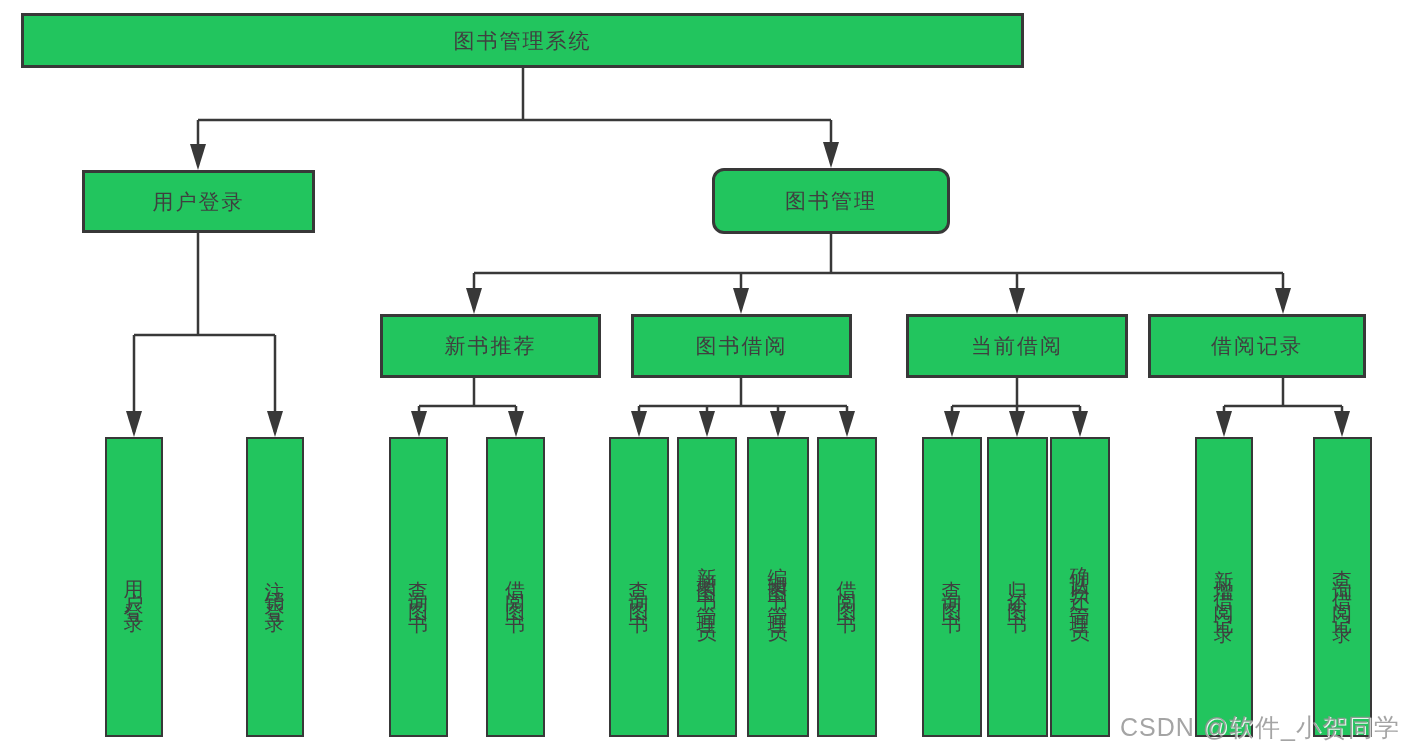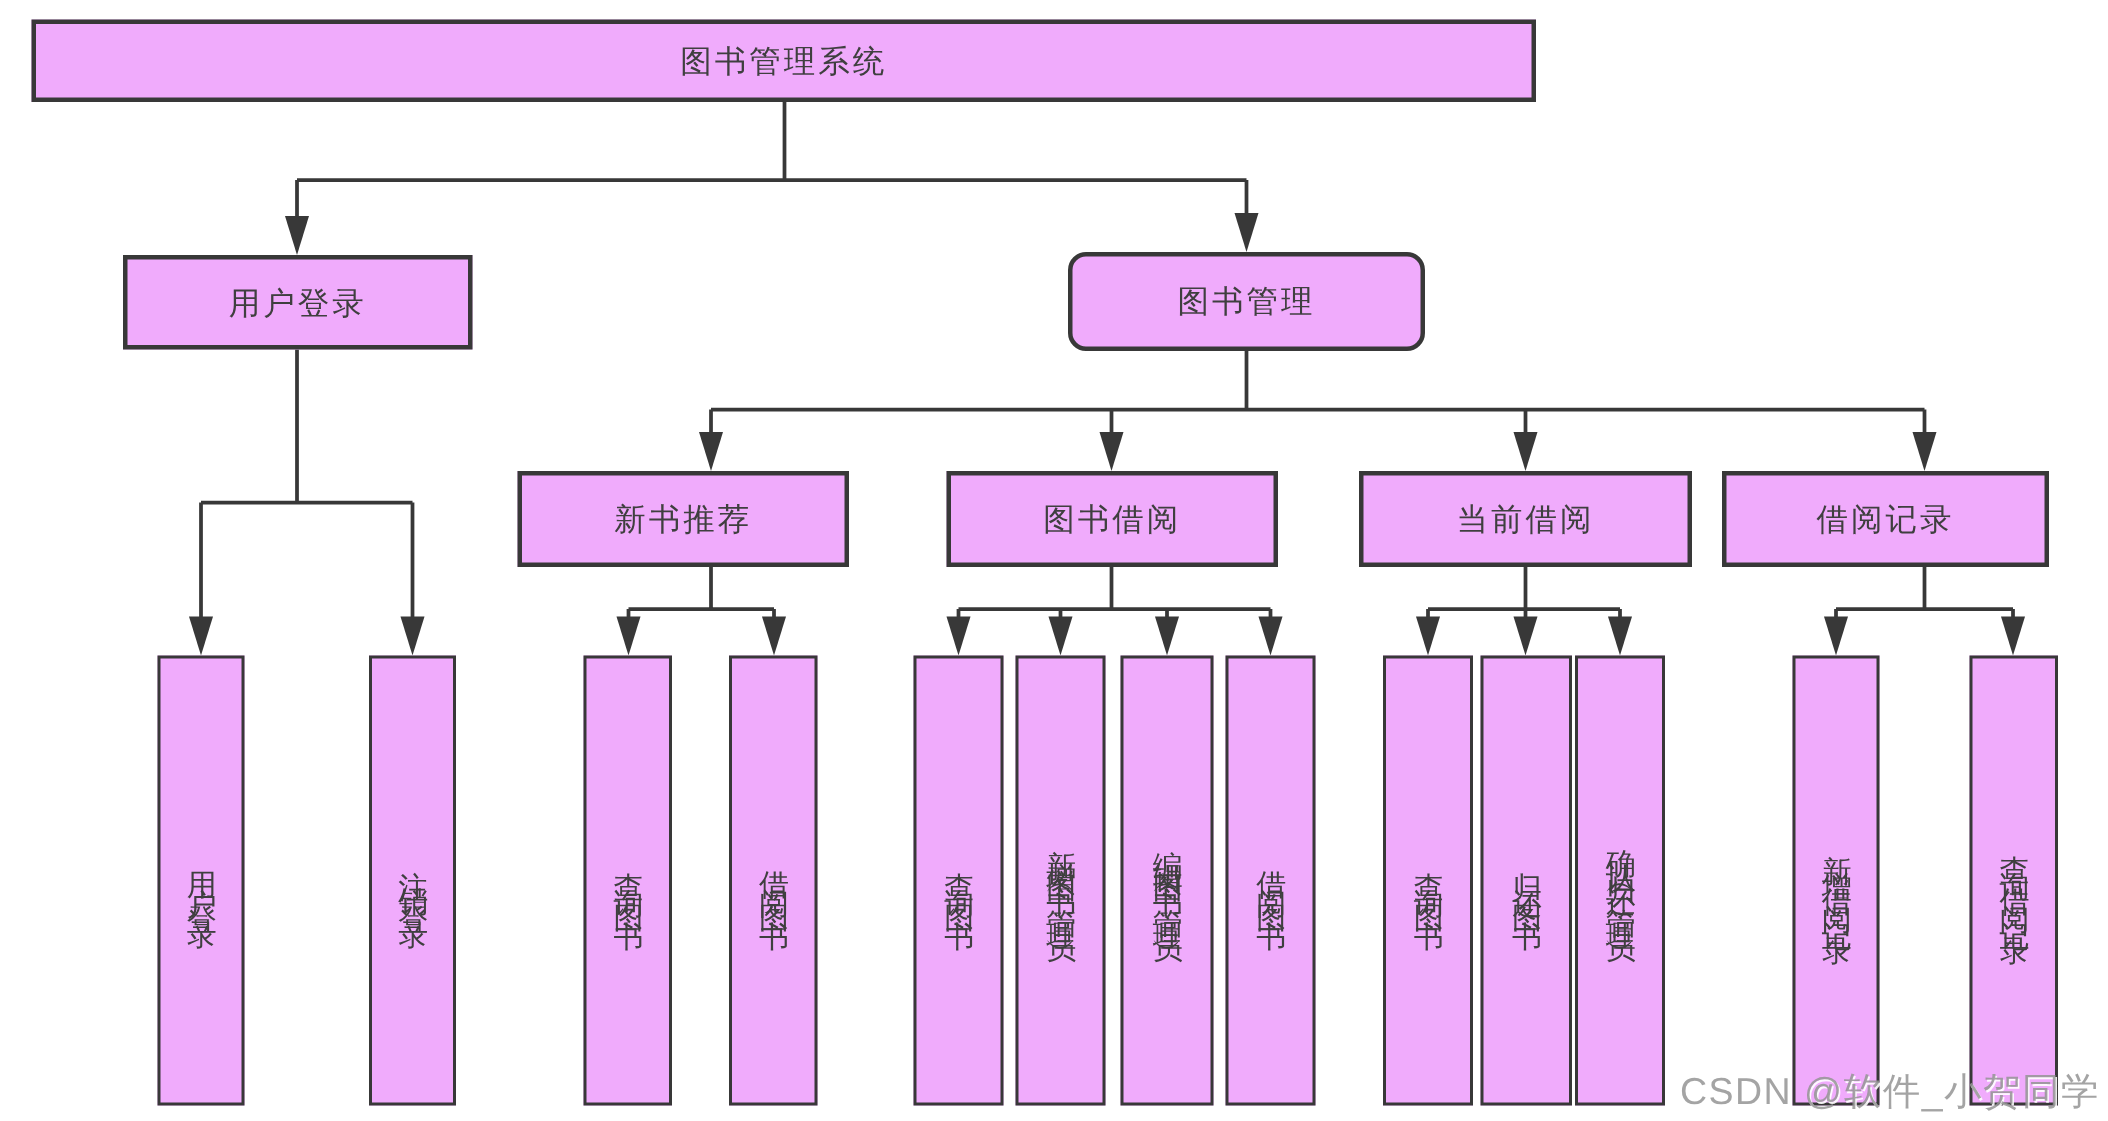--- a/index.html
+++ b/index.html
@@ -5,21 +5,21 @@
   * { margin:0; padding:0; box-sizing:border-box; }
   html,body { background:#ffffff; }
   body {
     width:1405px; height:747px;
     position:relative; overflow:hidden;
     font-family:"Liberation Sans","DejaVu Sans",sans-serif;
   }
   .canvas { position:absolute; left:0; top:0; width:1405px; height:747px; }
   svg.wires { position:absolute; left:0; top:0; z-index:0; }
   .node {
-    position:absolute; background:#f0abfc;
+    position:absolute; background:#22c55e;
     border:3px solid #383838;
     display:flex; align-items:center; justify-content:center;
     color:#3f3f3f; font-size:21px; letter-spacing:2px;
     z-index:1; text-align:center;
   }
   .leaf { border-width:2px; }
   .leaf .vtext {
     writing-mode:vertical-rl; text-orientation:mixed;
     font-size:20px; letter-spacing:11px; line-height:1.0;
     color:#3f3f3f;
@@ -83,21 +83,21 @@
     <span>图书管理系统</span>
   </div>
 
   <div class="node" style="left:82px; top:170px; width:233px; height:63px;">
     <span>用户登录</span>
   </div>
   <div class="node" style="left:712px; top:168px; width:238px; height:66px;border-radius:12px;">
     <span>图书管理</span>
   </div>
 
-  <div class="node" style="left:345px; top:314px; width:221px; height:64px;">
+  <div class="node" style="left:380px; top:314px; width:221px; height:64px;">
     <span>新书推荐</span>
   </div>
   <div class="node" style="left:631px; top:314px; width:221px; height:64px;">
     <span>图书借阅</span>
   </div>
   <div class="node" style="left:906px; top:314px; width:222px; height:64px;">
     <span>当前借阅</span>
   </div>
   <div class="node" style="left:1148px; top:314px; width:218px; height:64px;">
     <span>借阅记录</span>

